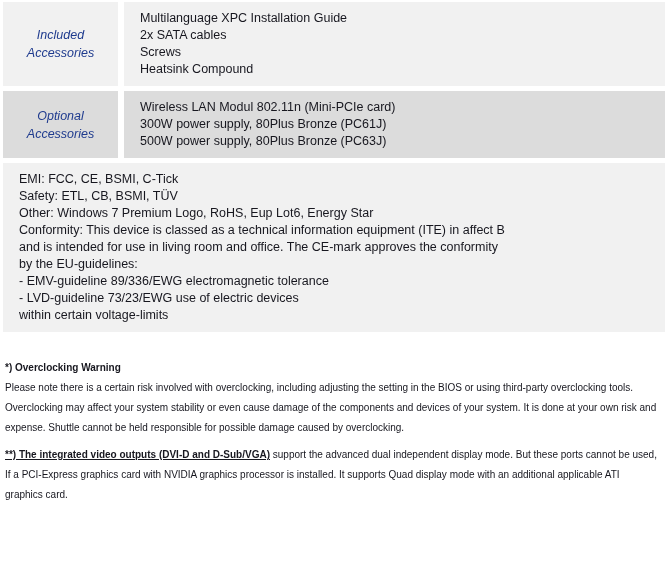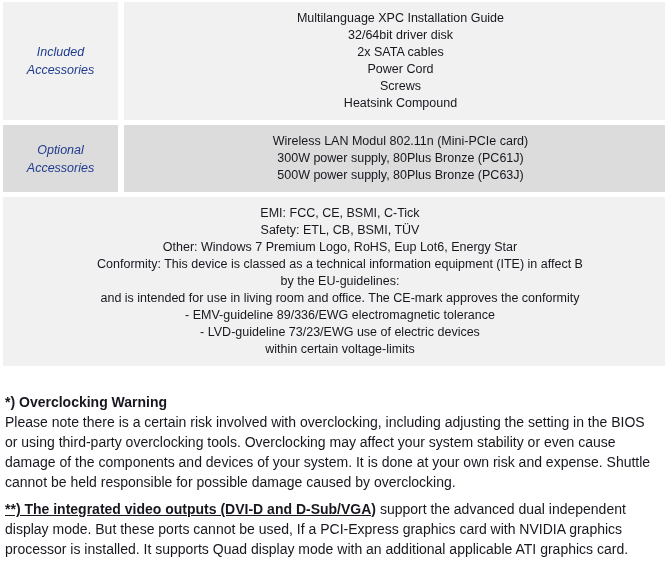--- a/index.html
+++ b/index.html
@@ -44,26 +44,25 @@
     background: var(--row-light, #f1f1f1);
   }
   .spec-row.mid .label-cell,
   .spec-row.mid .content-cell {
     background: var(--row-mid, #dcdcdc);
   }
   .spec-line {
     font-size: 12.5px;
     line-height: 17px;
     white-space: nowrap;
-    text-align: center;
   }
   .footnotes {
     margin-top: 26px;
     padding: 0 8px 0 5px;
-    font-size: 14px;
+    font-size: 10px;
     line-height: 20px;
   }
   .footnote + .footnote {
     margin-top: 7px;
   }
   .fn-heading {
     font-weight: bold;
   }
   .fn-lead {
     font-weight: bold;
@@ -78,23 +77,21 @@
 
 <div class="spec-table">
 
   <div class="spec-row light">
     <div class="label-cell">
       <span>Included</span>
       <span>Accessories</span>
     </div>
     <div class="content-cell">
       <div class="spec-line">Multilanguage XPC Installation Guide</div>
-      <div class="spec-line">32/64bit driver disk</div>
       <div class="spec-line">2x SATA cables</div>
-      <div class="spec-line">Power Cord</div>
       <div class="spec-line">Screws</div>
       <div class="spec-line">Heatsink Compound</div>
     </div>
   </div>
 
   <div class="spec-row mid">
     <div class="label-cell">
       <span>Optional</span>
       <span>Accessories</span>
     </div>
@@ -104,22 +101,22 @@
       <div class="spec-line">500W power supply, 80Plus Bronze (PC63J)</div>
     </div>
   </div>
 
   <div class="spec-row light">
     <div class="content-cell">
       <div class="spec-line">EMI: FCC, CE, BSMI, C-Tick</div>
       <div class="spec-line">Safety: ETL, CB, BSMI, TÜV</div>
       <div class="spec-line">Other: Windows 7 Premium Logo, RoHS, Eup Lot6, Energy Star</div>
       <div class="spec-line">Conformity: This device is classed as a technical information equipment (ITE) in affect B</div>
+      <div class="spec-line">and is intended for use in living room and office. The CE-mark approves the conformity</div>
       <div class="spec-line">by the EU-guidelines:</div>
-      <div class="spec-line">and is intended for use in living room and office. The CE-mark approves the conformity</div>
       <div class="spec-line">- EMV-guideline 89/336/EWG electromagnetic tolerance</div>
       <div class="spec-line">- LVD-guideline 73/23/EWG use of electric devices</div>
       <div class="spec-line">within certain voltage-limits</div>
     </div>
   </div>
 
 </div>
 
 <div class="footnotes">
 

